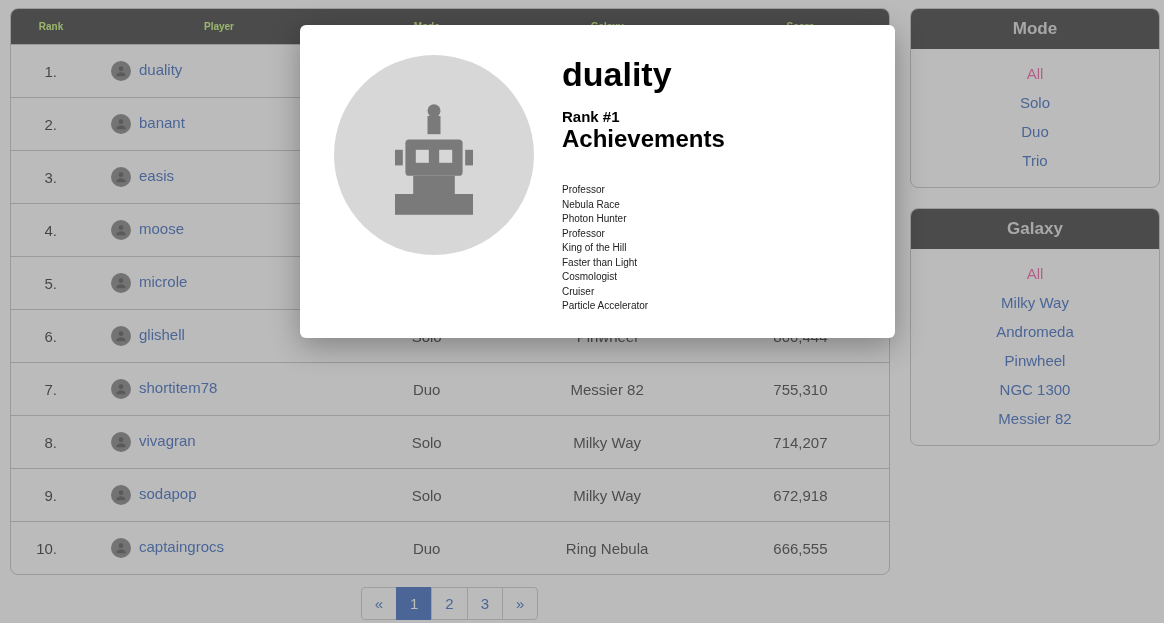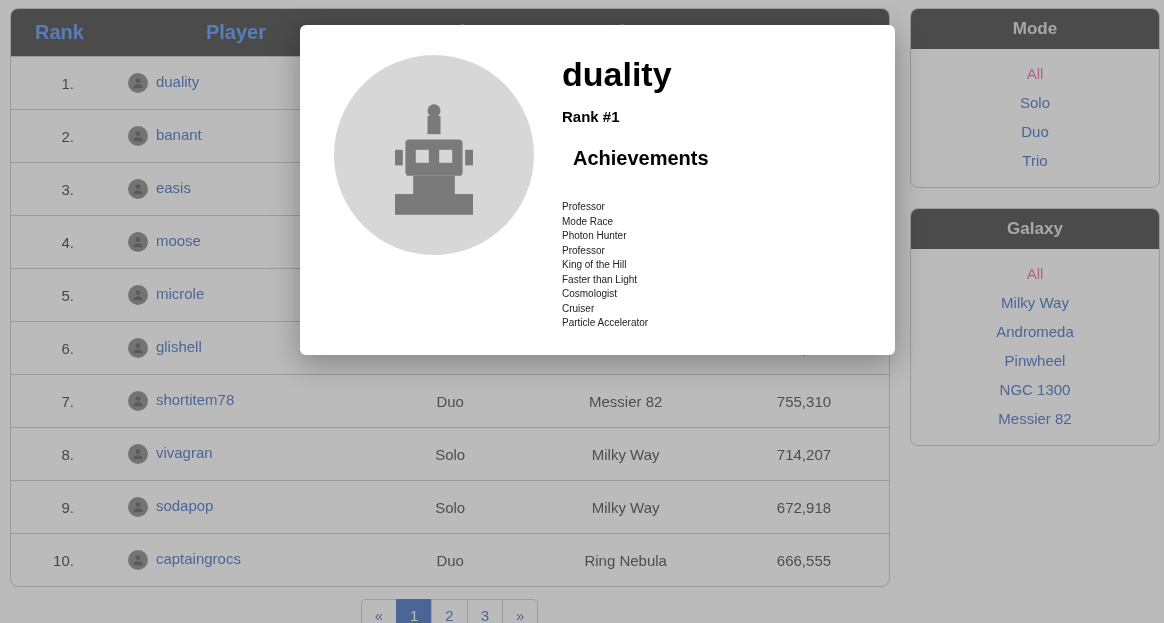--- a/index.html
+++ b/index.html
@@ -4,21 +4,21 @@
 <style>
   * { box-sizing: border-box; }
   html, body { margin:0; padding:0; font-family: -apple-system, Helvetica, Arial, sans-serif; background:#fff; }
   .page { position:relative; width:1164px; height:623px; overflow:hidden; }
   .content { display:flex; gap:20px; padding:8px 10px; }
   .left { flex:0 0 880px; }
   .right { flex:0 0 250px; }
 
   .table-wrap { border:1px solid #bdbdbd; border-radius:8px; overflow:hidden; }
   table.lb { width:100%; border-collapse:collapse; }
-  table.lb thead th { background:#1f1f1f; color:#3b82f6; font-weight:600; font-size:20px; padding:12px 24px; text-align:center; }
+  table.lb thead th { background:#1f1f1f; color:#bef264; font-weight:600; font-size:10px; padding:12px 24px; text-align:center; }
   table.lb thead th:first-child { text-align:center; width:80px; }
   table.lb thead th.player { text-align:center; padding-left:20px; width:260px;}
   table.lb tbody td { border-top:1px solid #bdbdbd; padding:16px 10px; font-size:15px; color:#222; text-align:center; }
   table.lb tbody td.rank { text-align:right; padding-right:34px; width:80px; color:#111;}
   table.lb tbody td.player { text-align:left; padding-left:20px; width:260px; }
   .avatar { width:20px; height:20px; border-radius:50%; background:#6f6f6f; display:inline-flex; align-items:center; justify-content:center; vertical-align:middle; margin-right:8px; }
   .avatar svg { width:14px; height:14px; fill:#3d3d3d; }
   a.player-link { color:#1c52b4; text-decoration:none; }
 
   .pagination { display:flex; justify-content:center; margin-top:12px; }
@@ -35,22 +35,22 @@
   .panel-body { text-align:center; padding:10px 0 12px; }
   .panel-body .opt { display:block; padding:6px 0; color:#1c52b4; text-decoration:none; font-size:15px; }
   .panel-body .opt.selected { color:#ec4899; }
 
   .overlay { position:absolute; inset:0; background:rgba(120,120,120,0.5); }
   .modal { position:absolute; left:300px; top:25px; width:595px; background:#fff; border-radius:6px; box-shadow:0 8px 30px rgba(0,0,0,0.3); padding:30px 34px 24px; display:flex; gap:28px; }
   .modal .avbig { flex:0 0 200px; }
   .avcircle { width:200px; height:200px; border-radius:50%; background:#d7d7d7; display:flex; align-items:center; justify-content:center; }
   .avcircle svg { width:130px; height:130px; fill:#7a7a7a; }
   .modal .info h1 { margin:0 0 14px; font-size:34px; font-weight:700; color:#000; }
-  .modal .info .rankline { font-weight:700; font-size:15px; margin-bottom:22px; }
-  .modal .info h3 { margin:0 11px 30px; font-size:20px; font-weight:700; }
+  .modal .info .rankline { font-weight:700; font-size:15px; }
+  .modal .info h3 { margin:0 0 30px; font-size:24px; font-weight:700; }
   .modal .info .ach { font-size:10px; color:#222; line-height:1.45; }
 </style>
 </head>
 <body>
 
 <div class="page">
   <div class="content">
     <div class="left">
       <div class="table-wrap">
         <table class="lb">
@@ -247,21 +247,21 @@
             <rect x="74" y="46" width="6" height="12"></rect>
           </svg>
       </div>
     </div>
     <div class="info">
       <h1>duality</h1>
       <div class="rankline">Rank #1</div>
       <h3>Achievements</h3>
       <div class="ach" id="ach-list">
           <div>Professor</div>
-          <div>Mode Race</div>
+          <div>Nebula Race</div>
           <div>Photon Hunter</div>
           <div>Professor</div>
           <div>King of the Hill</div>
           <div>Faster than Light</div>
           <div>Cosmologist</div>
           <div>Cruiser</div>
           <div>Particle Accelerator</div>
         </div>
     </div>
   </div>

